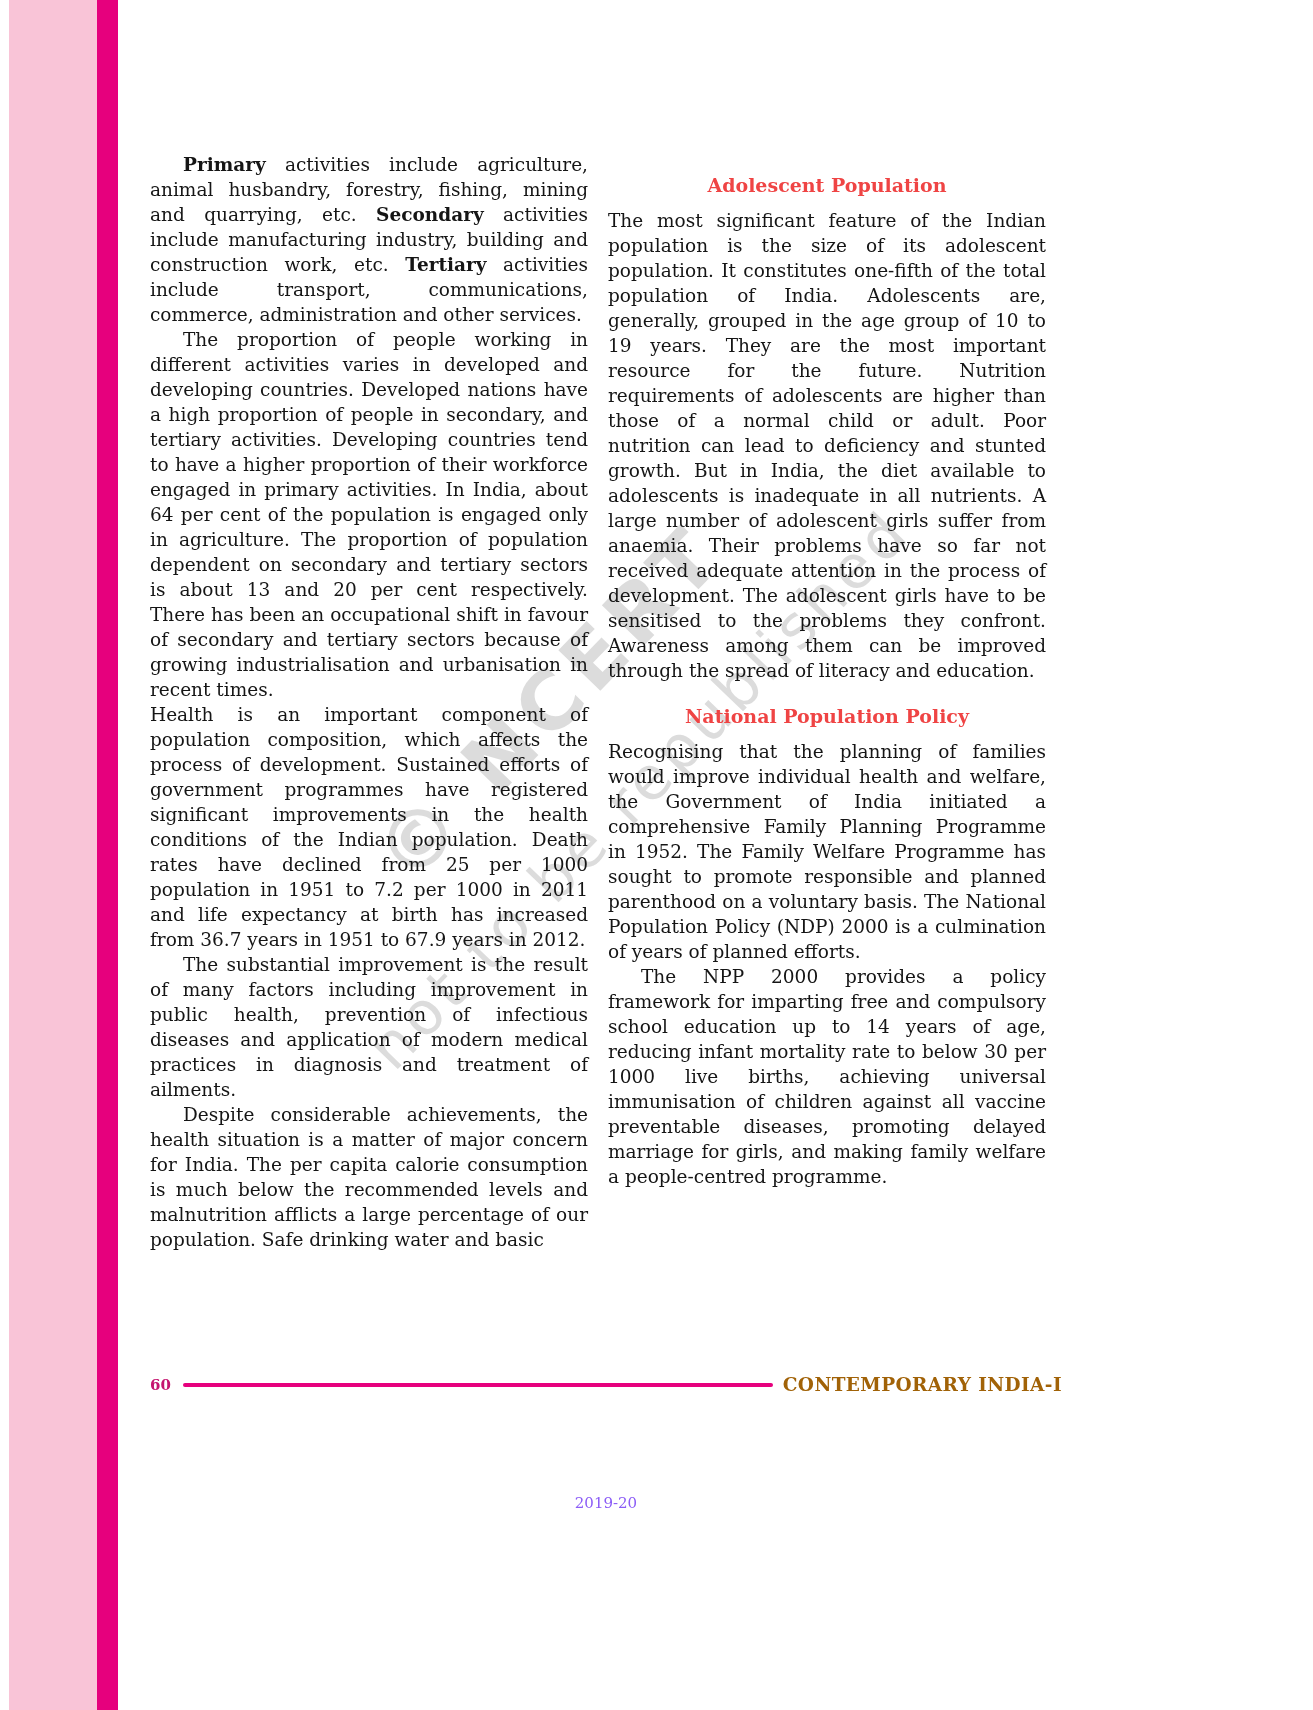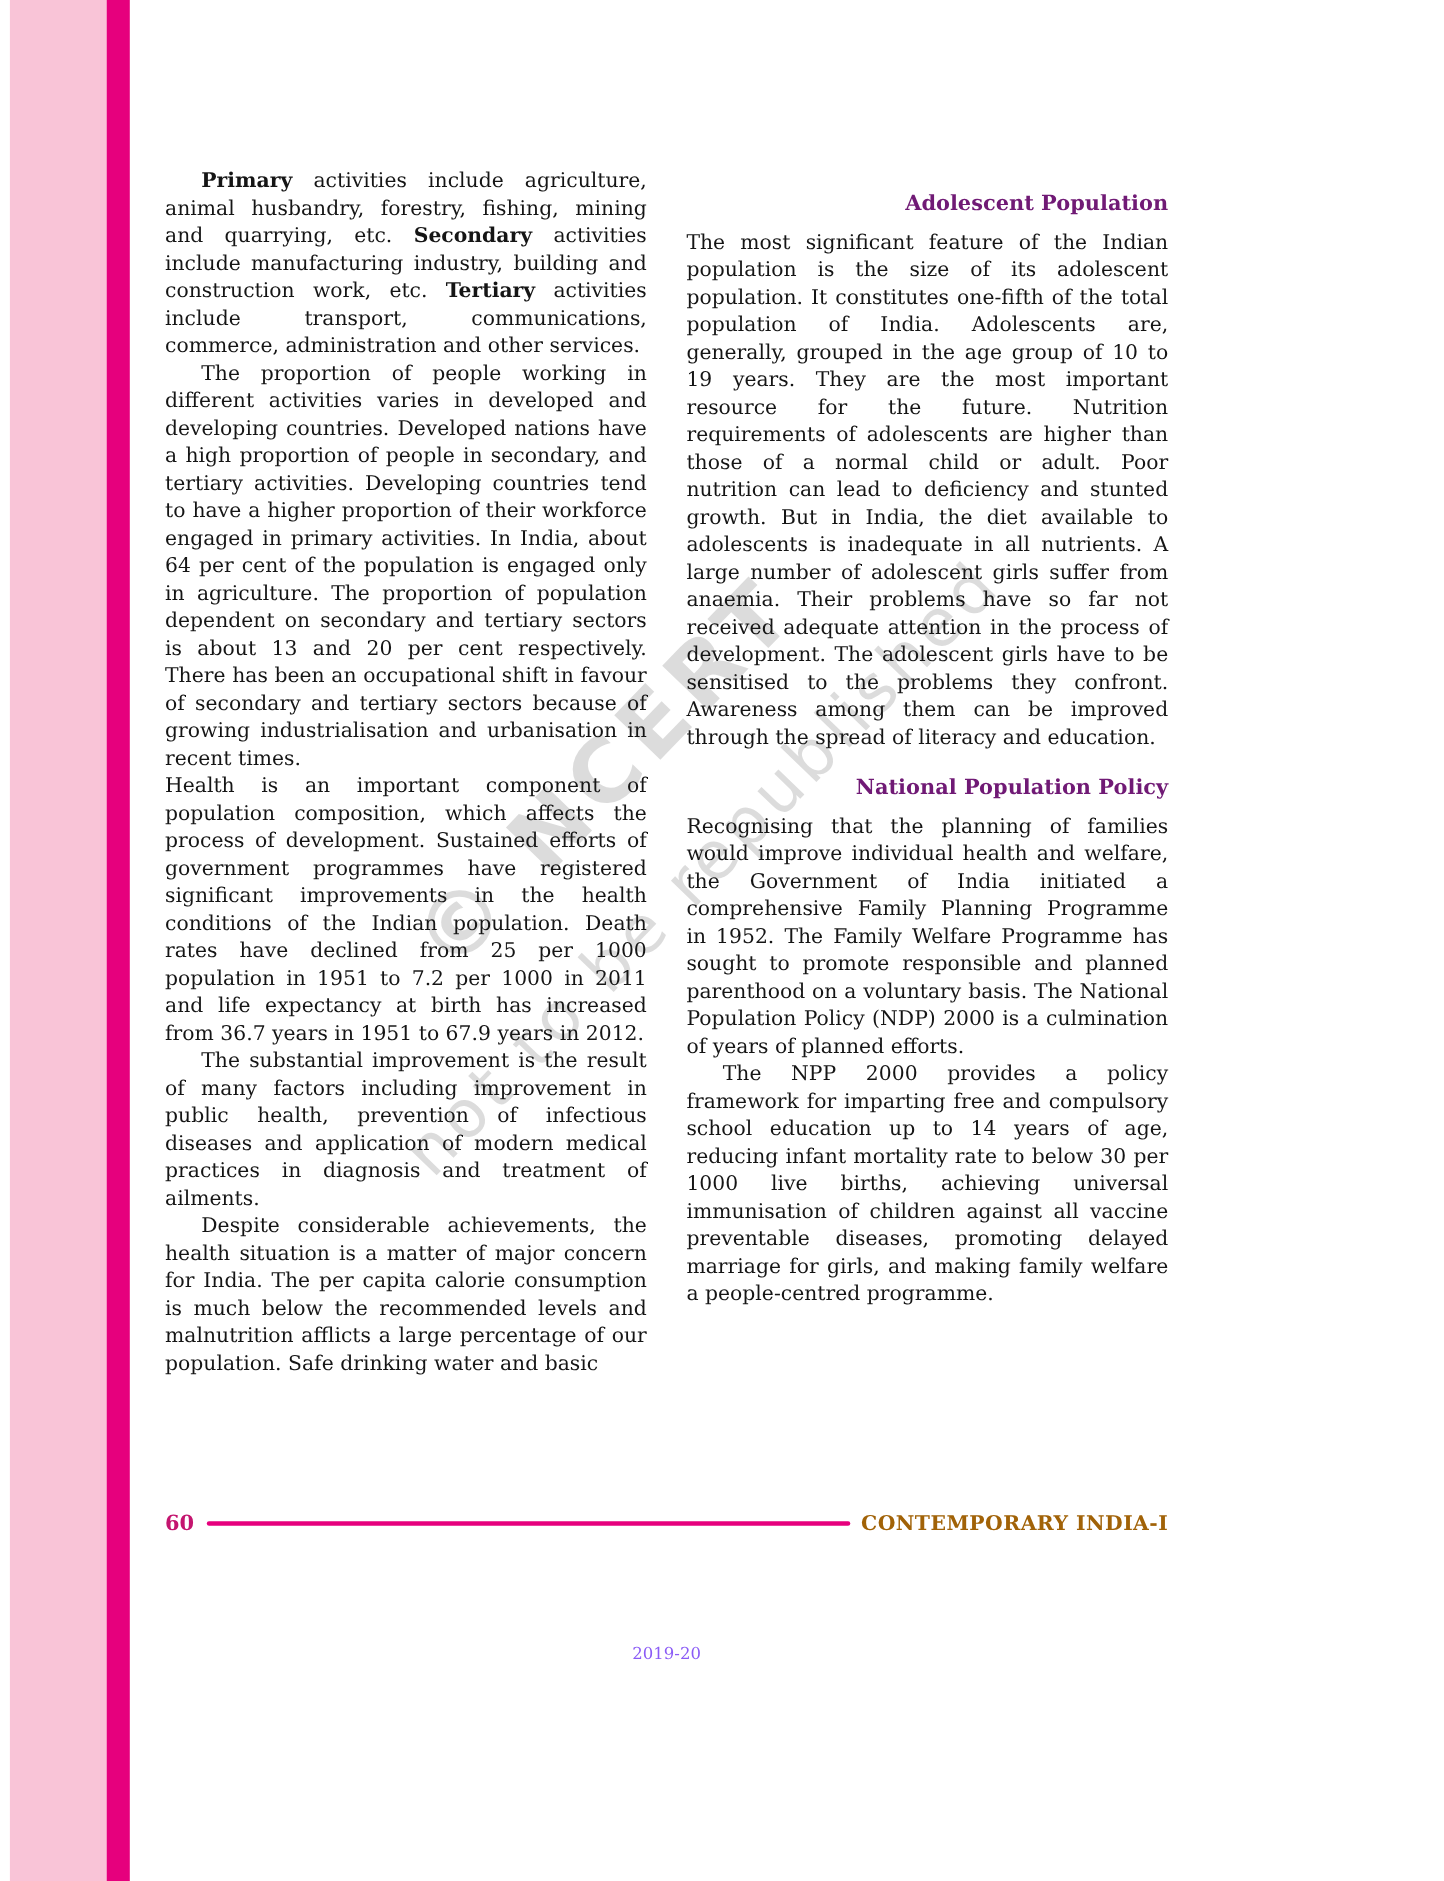--- a/index.html
+++ b/index.html
@@ -29,39 +29,39 @@
     transform:rotate(-46deg);
     text-align:center;
     color:rgba(95,95,95,0.22);
     font-family:"DejaVu Sans","Liberation Sans",sans-serif;
     pointer-events:none;
   }
   .watermark .wm1{font-size:80px;letter-spacing:8px;font-weight:bold;}
   .watermark .wm2{font-size:60px;letter-spacing:5px;margin-top:42px;}
 
   .content{position:absolute;left:150px;top:152px;width:912px;z-index:1;}
-  .cols{display:flex;gap:36px;}
+  .cols{display:flex;gap:20px;}
   .col{
     width:438px;
     font-size:18.5px;line-height:25px;
     text-align:justify;
   }
   .col p{margin:0;}
   .col p.indent{text-indent:33px;}
   .col h3{
     font-size:19px;line-height:25px;font-weight:bold;
-    margin:21px 0 10px 0;text-align:right;color:#701a75;
+    margin:21px 0 10px 0;text-align:center;color:#ef4444;
   }
 
   .footer{
     position:absolute;left:150px;top:1374px;width:912px;z-index:1;
     display:flex;align-items:center;
   }
   .page-num{
-    color:var(--pagenum);font-weight:bold;font-size:19px;margin-right:12px;
+    color:var(--pagenum);font-weight:bold;font-size:15px;margin-right:12px;
   }
   .footer-rule{
     flex:1;height:4px;background:var(--magenta);border-radius:2px;margin-right:10px;
   }
   .footer-title{
     font-weight:bold;font-size:18.5px;color:#a16207;letter-spacing:0.4px;white-space:nowrap;
   }
   .edition{
     position:absolute;left:150px;top:1494px;width:912px;z-index:1;
     text-align:center;font-size:15px;color:#8b5cf6;

